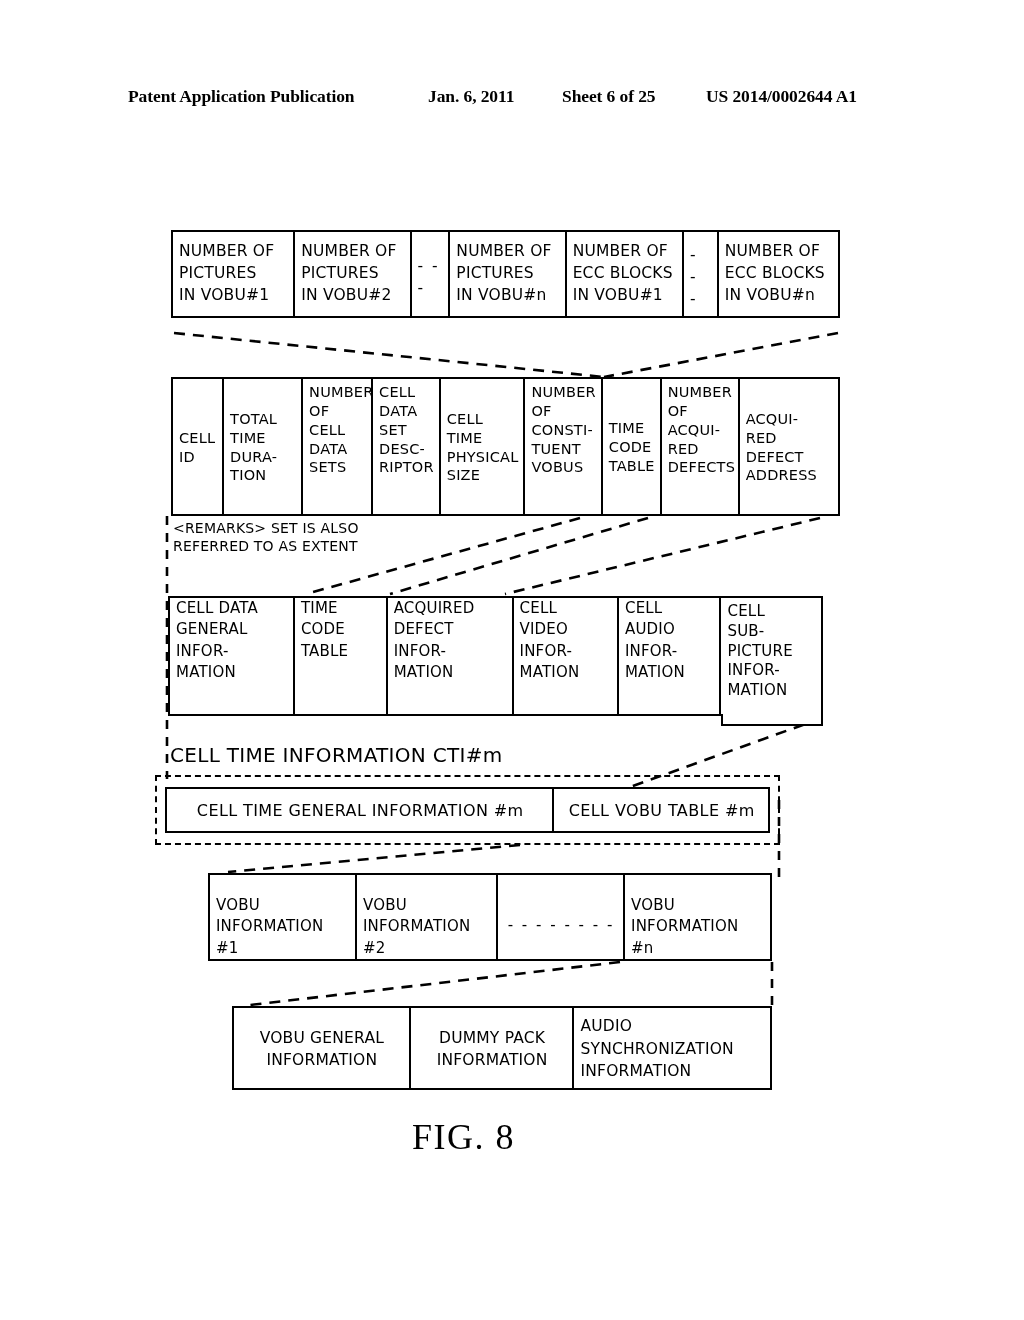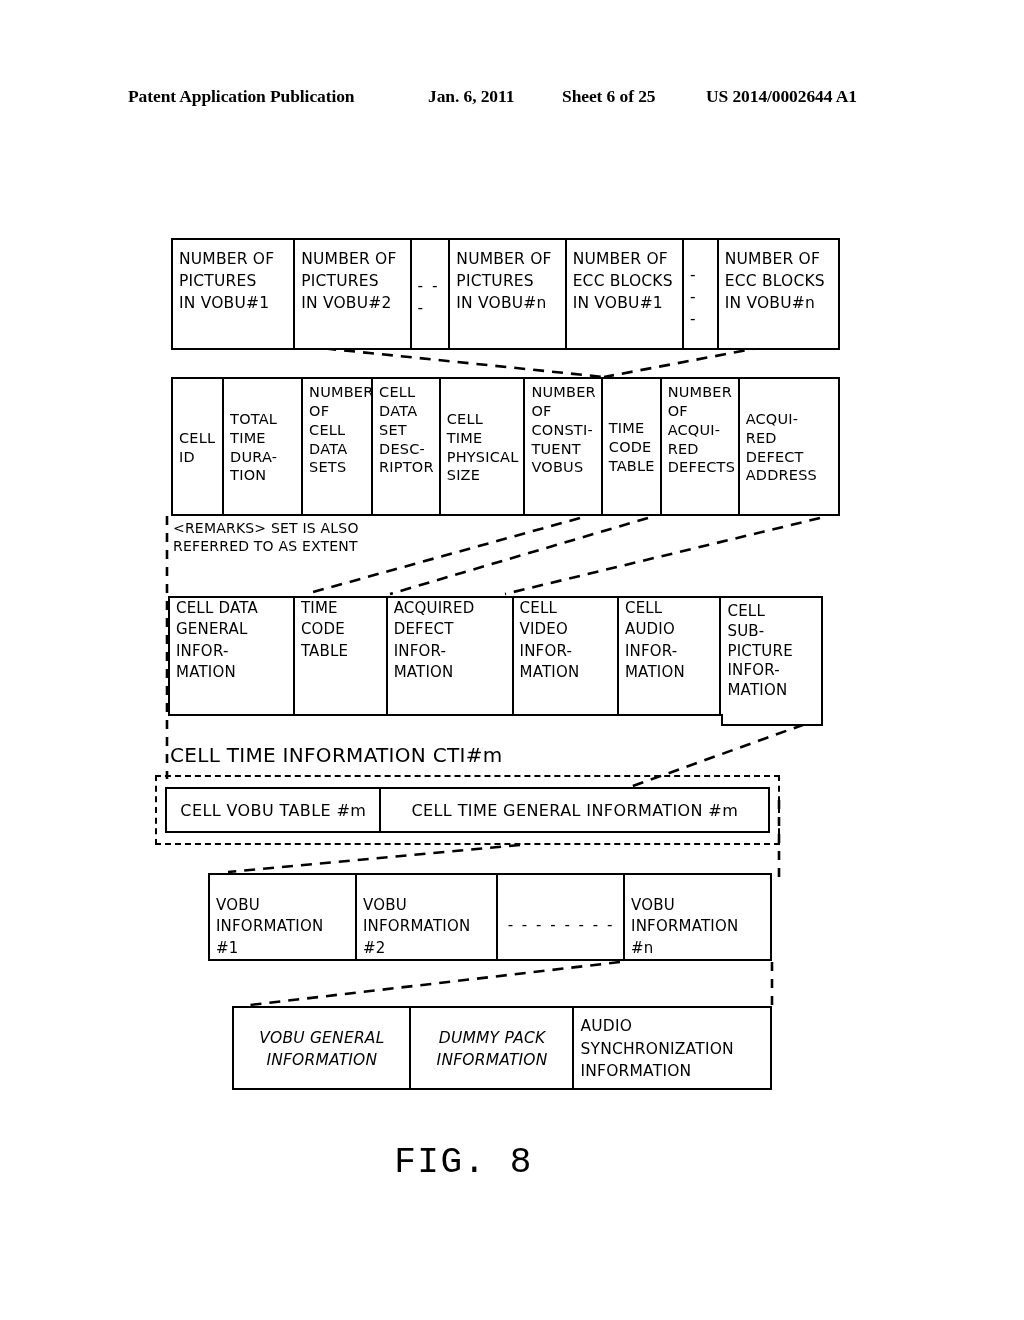--- a/index.html
+++ b/index.html
@@ -77,30 +77,29 @@
     justify-content: center;
     font-size: 15px;
     letter-spacing: 2px;
   }
   .cell.ctr {
     display: flex;
     flex-direction: column;
     align-items: center;
     justify-content: center;
     text-align: center;
-    font-style: italic;
   }
   .cell.mid {
     display: flex;
     flex-direction: column;
     justify-content: center;
   }
 
   
-  #row1 { left: 171px; top: 230px; width: 669px; height: 112px; margin-top: 8px; }
+  #row1 { left: 171px; top: 230px; width: 669px; height: 88px; }
   #row1 .cell { font-size: 15.5px; line-height: 1.42; padding-top: 8px; }
 
   
   #row2 { left: 171px; top: 377px; width: 669px; height: 139px; }
   #row2 .cell { font-size: 14.5px; line-height: 1.3; }
 
   
   #remarks {
     position: absolute;
     left: 173px;
@@ -160,24 +159,24 @@
   #row5 { left: 208px; top: 873px; width: 564px; height: 88px; }
   #row5 .cell { font-size: 15px; line-height: 1.42; padding-top: 20px; }
 
   
   #row6 { left: 232px; top: 1006px; width: 540px; height: 84px; }
   #row6 .cell { font-size: 15.5px; line-height: 1.45; }
 
   
   #fig-label {
     position: absolute;
-    left: 0; top: 1142px;
+    left: 0; top: 1116px;
     width: 927px;
     text-align: center;
-    font-family: Liberation Mono, monospace;
+    font-family: Liberation Serif, serif;
     font-size: 36px;
     letter-spacing: 1.5px;
   }
 </style>
 </head>
 <body>
 
 <div class="pub-header">
   <span class="hdr-pub">Patent Application Publication</span>
   <span class="hdr-date">Jan. 6, 2011</span>
@@ -298,22 +297,22 @@
 PICTURE
 INFOR-
 MATION</div>
   </div>
   <div id="row3tail"></div>
 
   <div id="cti-label">CELL TIME INFORMATION CTI#m</div>
 
   <div id="row4-dashed"></div>
   <div class="row" id="row4">
+    <div class="cell" style="width:390px">CELL TIME GENERAL INFORMATION #m</div>
     <div class="cell" style="width:215px">CELL VOBU TABLE #m</div>
-    <div class="cell" style="width:390px">CELL TIME GENERAL INFORMATION #m</div>
   </div>
 
   <div class="row" id="row5">
     <div class="cell" style="width:148px">VOBU
 INFORMATION
 #1</div>
     <div class="cell" style="width:142px">VOBU
 INFORMATION
 #2</div>
     <div class="cell dashcell" style="width:128px">- - - - - - - -</div>

